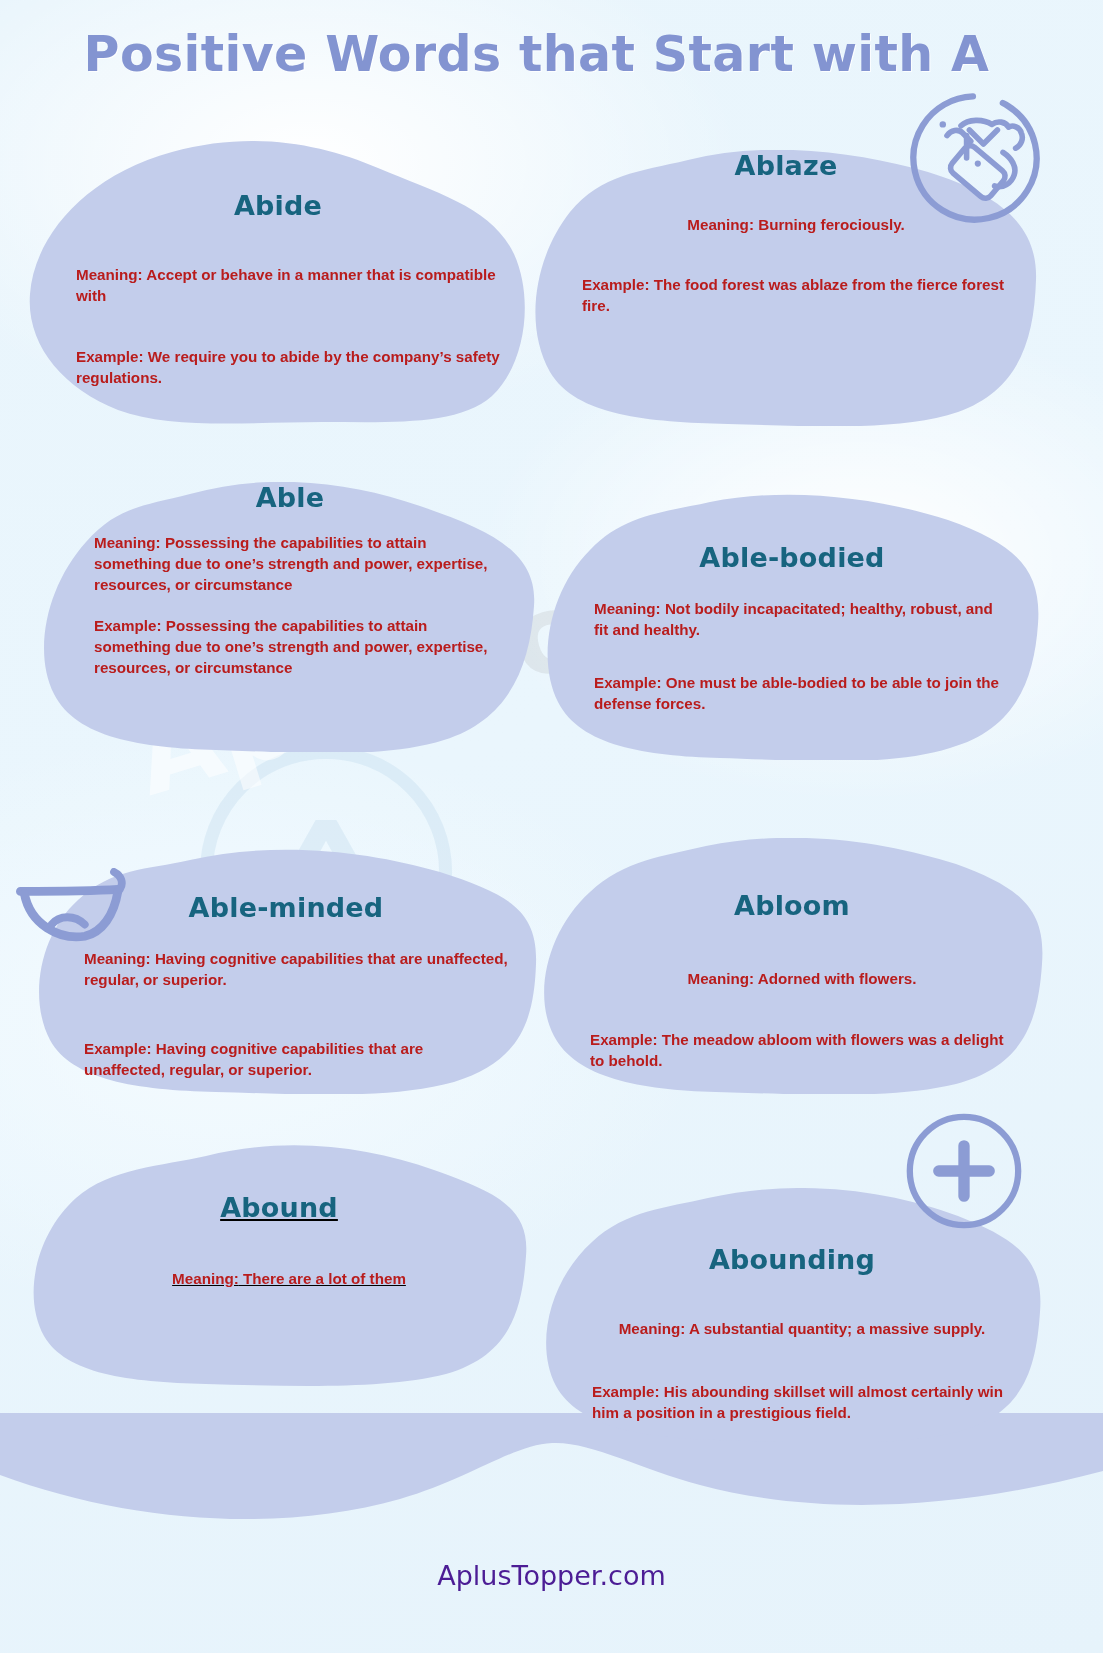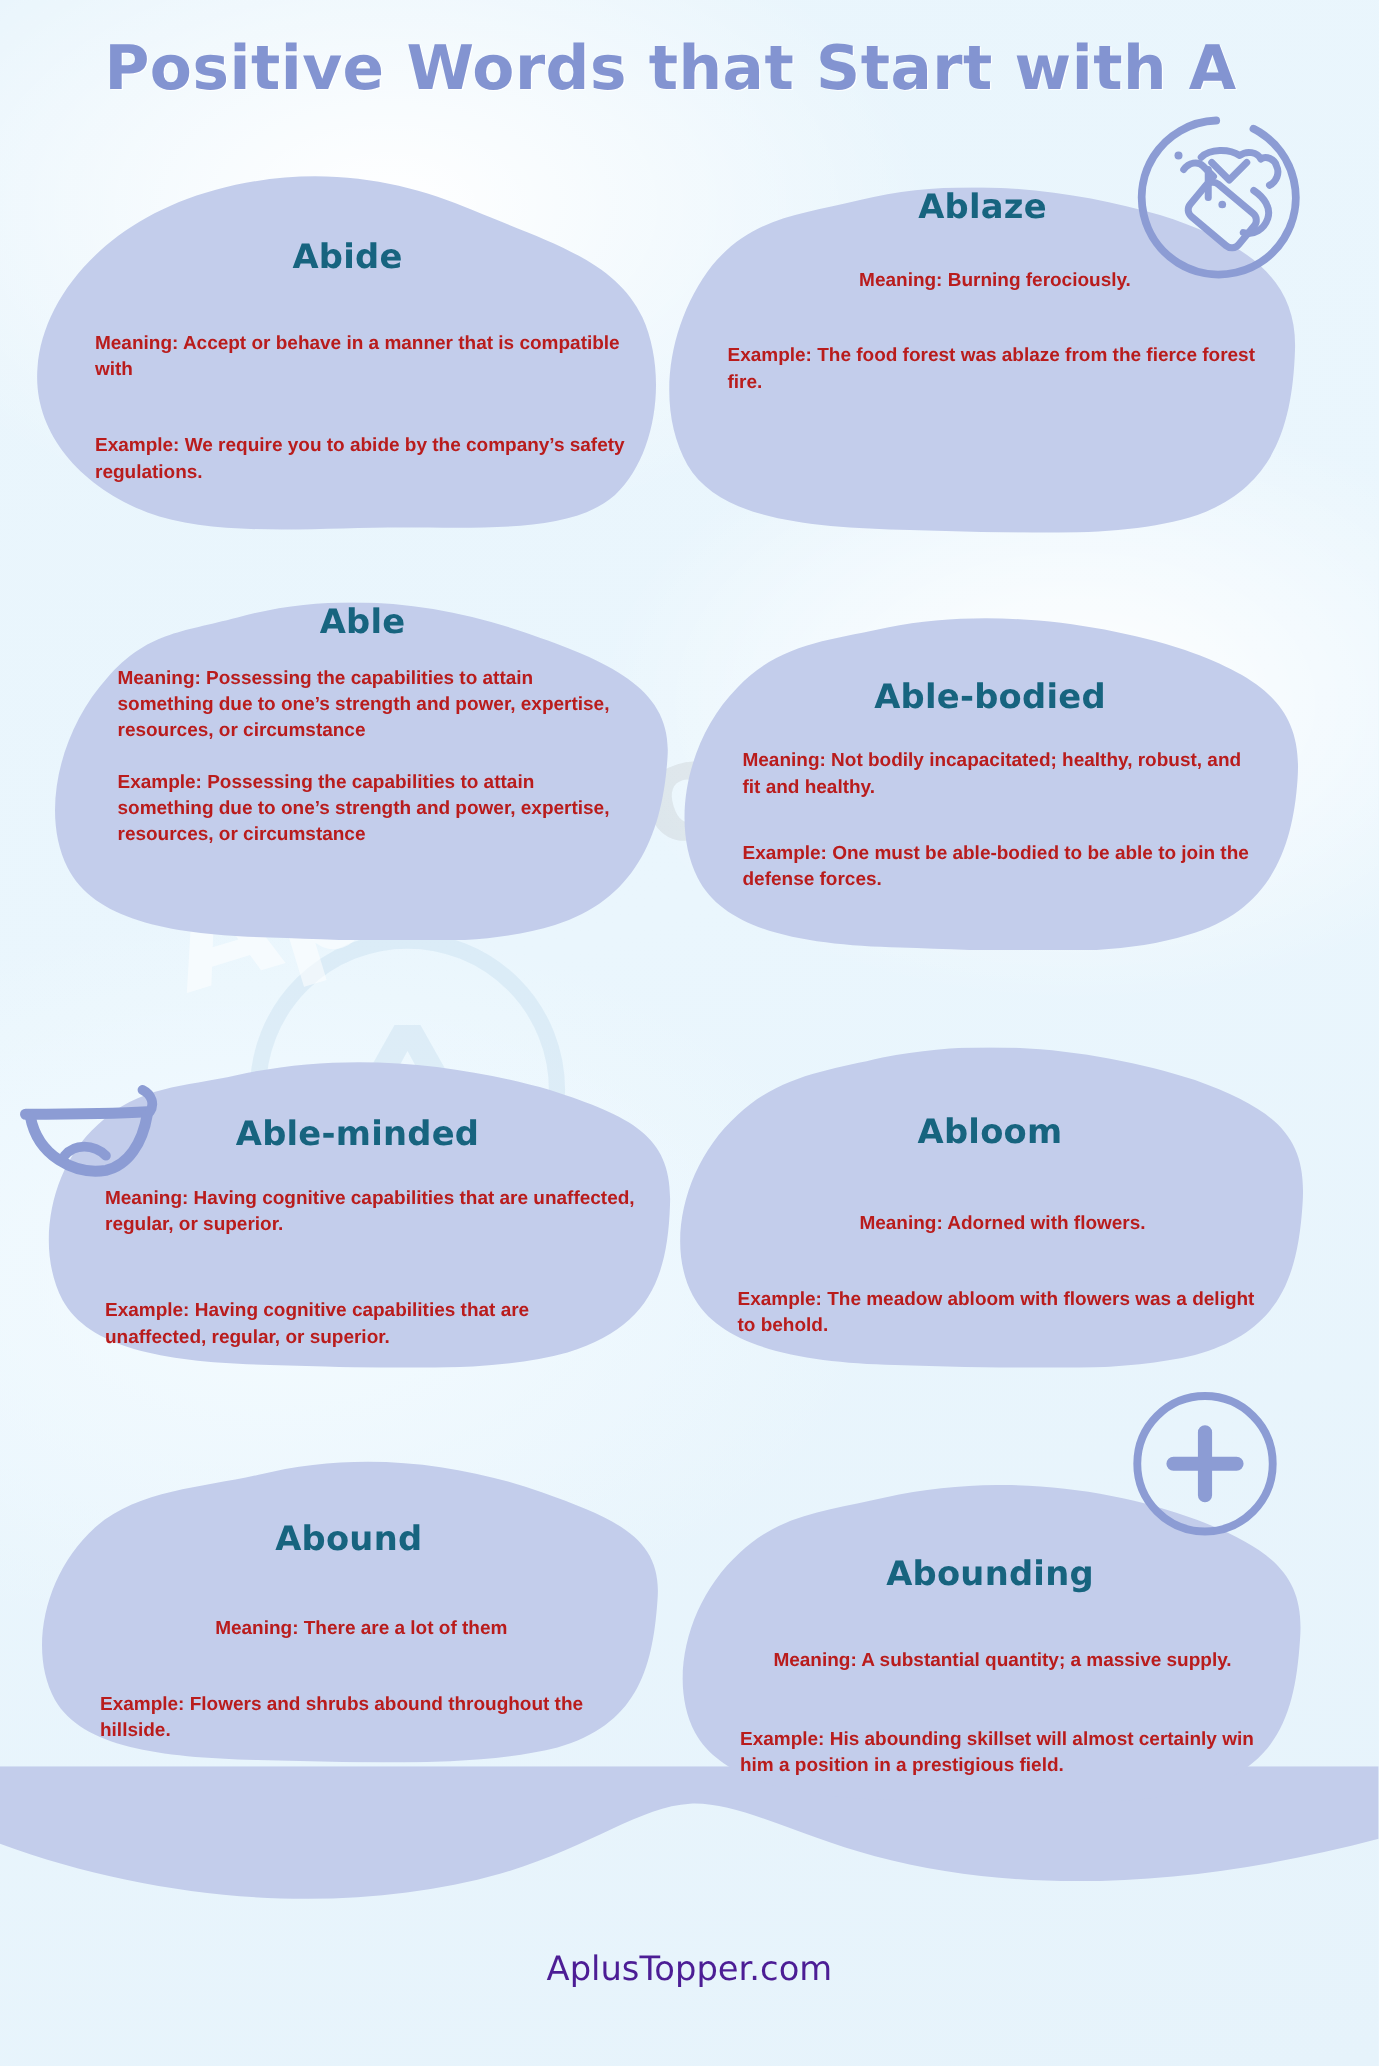--- a/index.html
+++ b/index.html
@@ -135,21 +135,21 @@
   #card-ableminded       { left: 30px;  top: 848px;  width: 512px; height: 246px; }
   #card-ableminded .word { margin-top: 44px; }
   #card-ableminded .m    { margin-top: 26px; }
   #card-ableminded .e    { margin-top: 48px; }
 
   #card-abloom       { left: 536px; top: 838px; width: 512px; height: 256px; }
   #card-abloom .word { margin-top: 52px; }
   #card-abloom .m    { margin-top: 48px; }
   #card-abloom .e    { margin-top: 40px; }
 
-  #card-abound       { left: 26px;  top: 1168px; width: 506px; height: 242px; }
+  #card-abound       { left: 26px;  top: 1144px; width: 506px; height: 242px; text-decoration: underline; }
   #card-abound .word { margin-top: 48px; }
   #card-abound .m    { margin-top: 46px; }
   #card-abound .e    { margin-top: 40px; }
 
   #card-abounding       { left: 538px; top: 1188px; width: 508px; height: 254px; }
   #card-abounding .word { margin-top: 56px; }
   #card-abounding .m    { margin-top: 44px; }
   #card-abounding .e    { margin-top: 42px; }
   #card-abounding .line { max-width: 460px; }
 
@@ -296,24 +296,20 @@
   <div class="card" id="card-abound">
     <div class="blob">
       <svg viewBox="0 0 506 242" preserveAspectRatio="none" aria-hidden="true">
         <path fill="#c3cdeb" d="M180,12 C260,-8 340,2 408,26 C470,48 504,64 500,112 C496,170 482,212 420,230 C356,246 262,242 180,240 C102,238 40,230 18,192 C-4,152 10,90 50,54 C84,24 136,22 180,12 Z"></path>
       </svg>
     </div>
     <div class="word">Abound</div>
     <div class="line m">
       <b>Meaning:</b>
       <span>There are a lot of them</span>
-    </div>
-    <div class="line e">
-      <b>Example:</b>
-      <span>Flowers and shrubs abound throughout the hillside.</span>
     </div>
   </div>
 
   <div class="card" id="card-abounding">
     <div class="blob">
       <svg viewBox="0 0 508 254" preserveAspectRatio="none" aria-hidden="true">
         <path fill="#c3cdeb" d="M170,10 C260,-10 350,2 420,28 C482,52 506,74 502,124 C498,184 484,226 420,244 C354,260 258,254 178,252 C102,250 40,238 18,198 C-4,156 12,92 54,54 C88,22 128,20 170,10 Z"></path>
       </svg>
     </div>
     <div class="word">Abounding</div>

